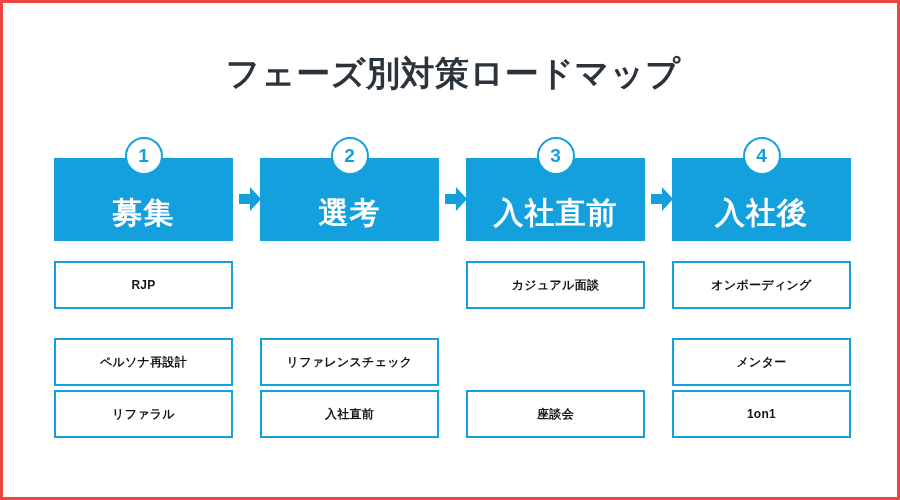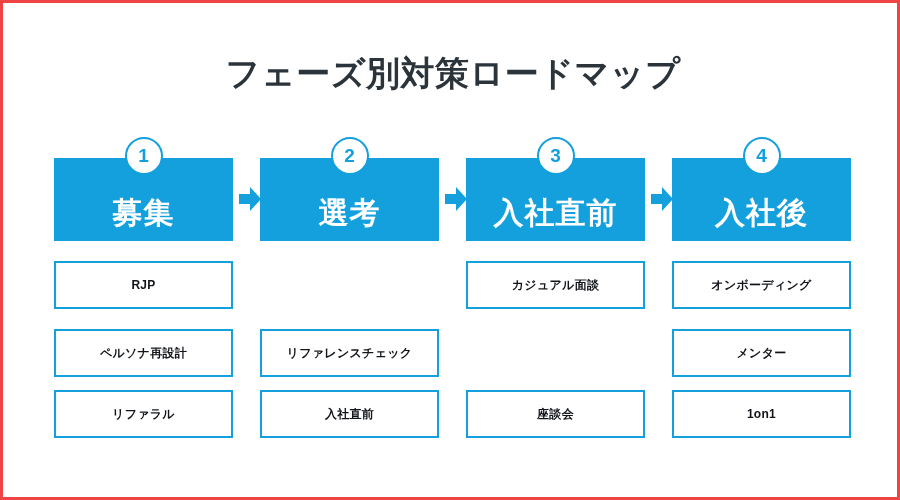--- a/index.html
+++ b/index.html
@@ -113,21 +113,21 @@
     width: 179px;
     height: 48px;
     background: #ffffff;
     border: 2.5px solid #13a0dd;
     box-sizing: border-box;
     display: flex;
     align-items: center;
     justify-content: center;
   }
   .item-row-0 { top: 103px; }
-  .item-row-1 { top: 171px; }
+  .item-row-1 { top: 180px; }
   .item-row-2 { top: 232px; }
   .item-label {
     font-size: 12px;
     font-weight: bold;
     color: #111418;
     letter-spacing: 0.3px;
     white-space: nowrap;
     line-height: 1;
     text-align: center;
   }

